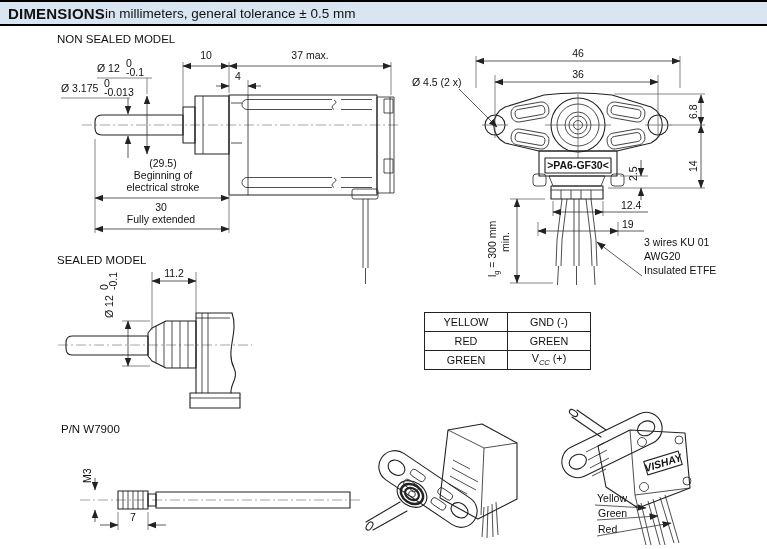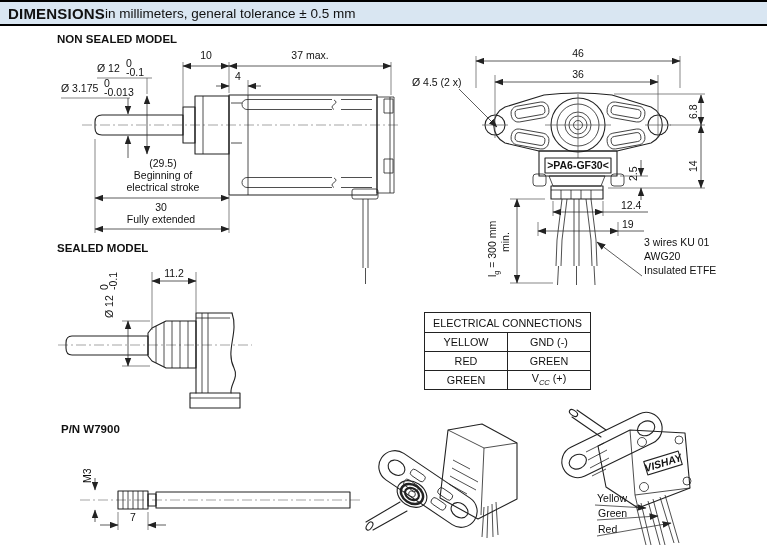--- a/index.html
+++ b/index.html
@@ -3,23 +3,23 @@
 <meta charset="utf-8">
 <style>
   html,body{margin:0;padding:0;background:#fff;}
   .page{position:relative;width:767px;height:549px;background:#fff;overflow:hidden;
         font-family:"Liberation Sans","DejaVu Sans",sans-serif;color:#111;padding-left:34px;}
   .hdr{position:absolute;left:0;top:0;width:767px;height:26px;background:#d9e6f2;
        border-top:2px solid #000;border-bottom:2px solid #000;box-sizing:border-box;
        display:flex;align-items:center;padding-left:8px;}
   .hdr .t1{font-weight:bold;font-size:15px;letter-spacing:.2px;}
   .hdr .t2{font-size:13.5px;}
-  .sect{position:absolute;font-weight:bold;font-size:11.5px;white-space:nowrap;}
+  .sect{position:absolute;font-weight:normal;font-size:11.5px;white-space:nowrap;}
   #t-nonsealed{left:57px;top:33px;}
-  #t-sealed{left:57px;top:242px;}
+  #t-sealed{left:57px;top:254px;}
   #t-endshaft{left:61px;top:422px;line-height:14px;}
   svg.draw{position:absolute;left:0;top:0;}
   svg text{font-family:"Liberation Sans","DejaVu Sans",sans-serif;font-size:10.5px;fill:#111;}
   .ol{stroke:#222;stroke-width:1.1;fill:none;stroke-linejoin:round;stroke-linecap:round;}
   .ol2{stroke:#222;stroke-width:.8;fill:none;stroke-linejoin:round;}
   .dim{stroke:#333;stroke-width:.8;fill:none;}
   .ext{stroke:#555;stroke-width:.7;fill:none;}
   .cl{stroke:#808080;stroke-width:.7;fill:none;stroke-dasharray:10 3 2 3;}
   .boot{stroke:#222;fill:none;}
   .conn-table{position:absolute;left:424px;top:312px;}
@@ -41,23 +41,20 @@
 
   <div id="t-nonsealed" class="sect">NON SEALED MODEL</div>
   <div id="t-sealed" class="sect">SEALED MODEL</div>
   <div id="t-endshaft" class="sect">
     <div>P/N W7900</div>
   </div>
 
   <div class="conn-table">
     <table>
       <tbody>
-          <tr>
-            <th colspan="2">ELECTRICAL CONNECTIONS</th>
-          </tr>
       <tr>
         <td>YELLOW</td>
         <td>GND (-)</td>
       </tr>
       <tr>
         <td>RED</td>
         <td>GREEN</td>
       </tr>
       <tr>
         <td>GREEN</td>

